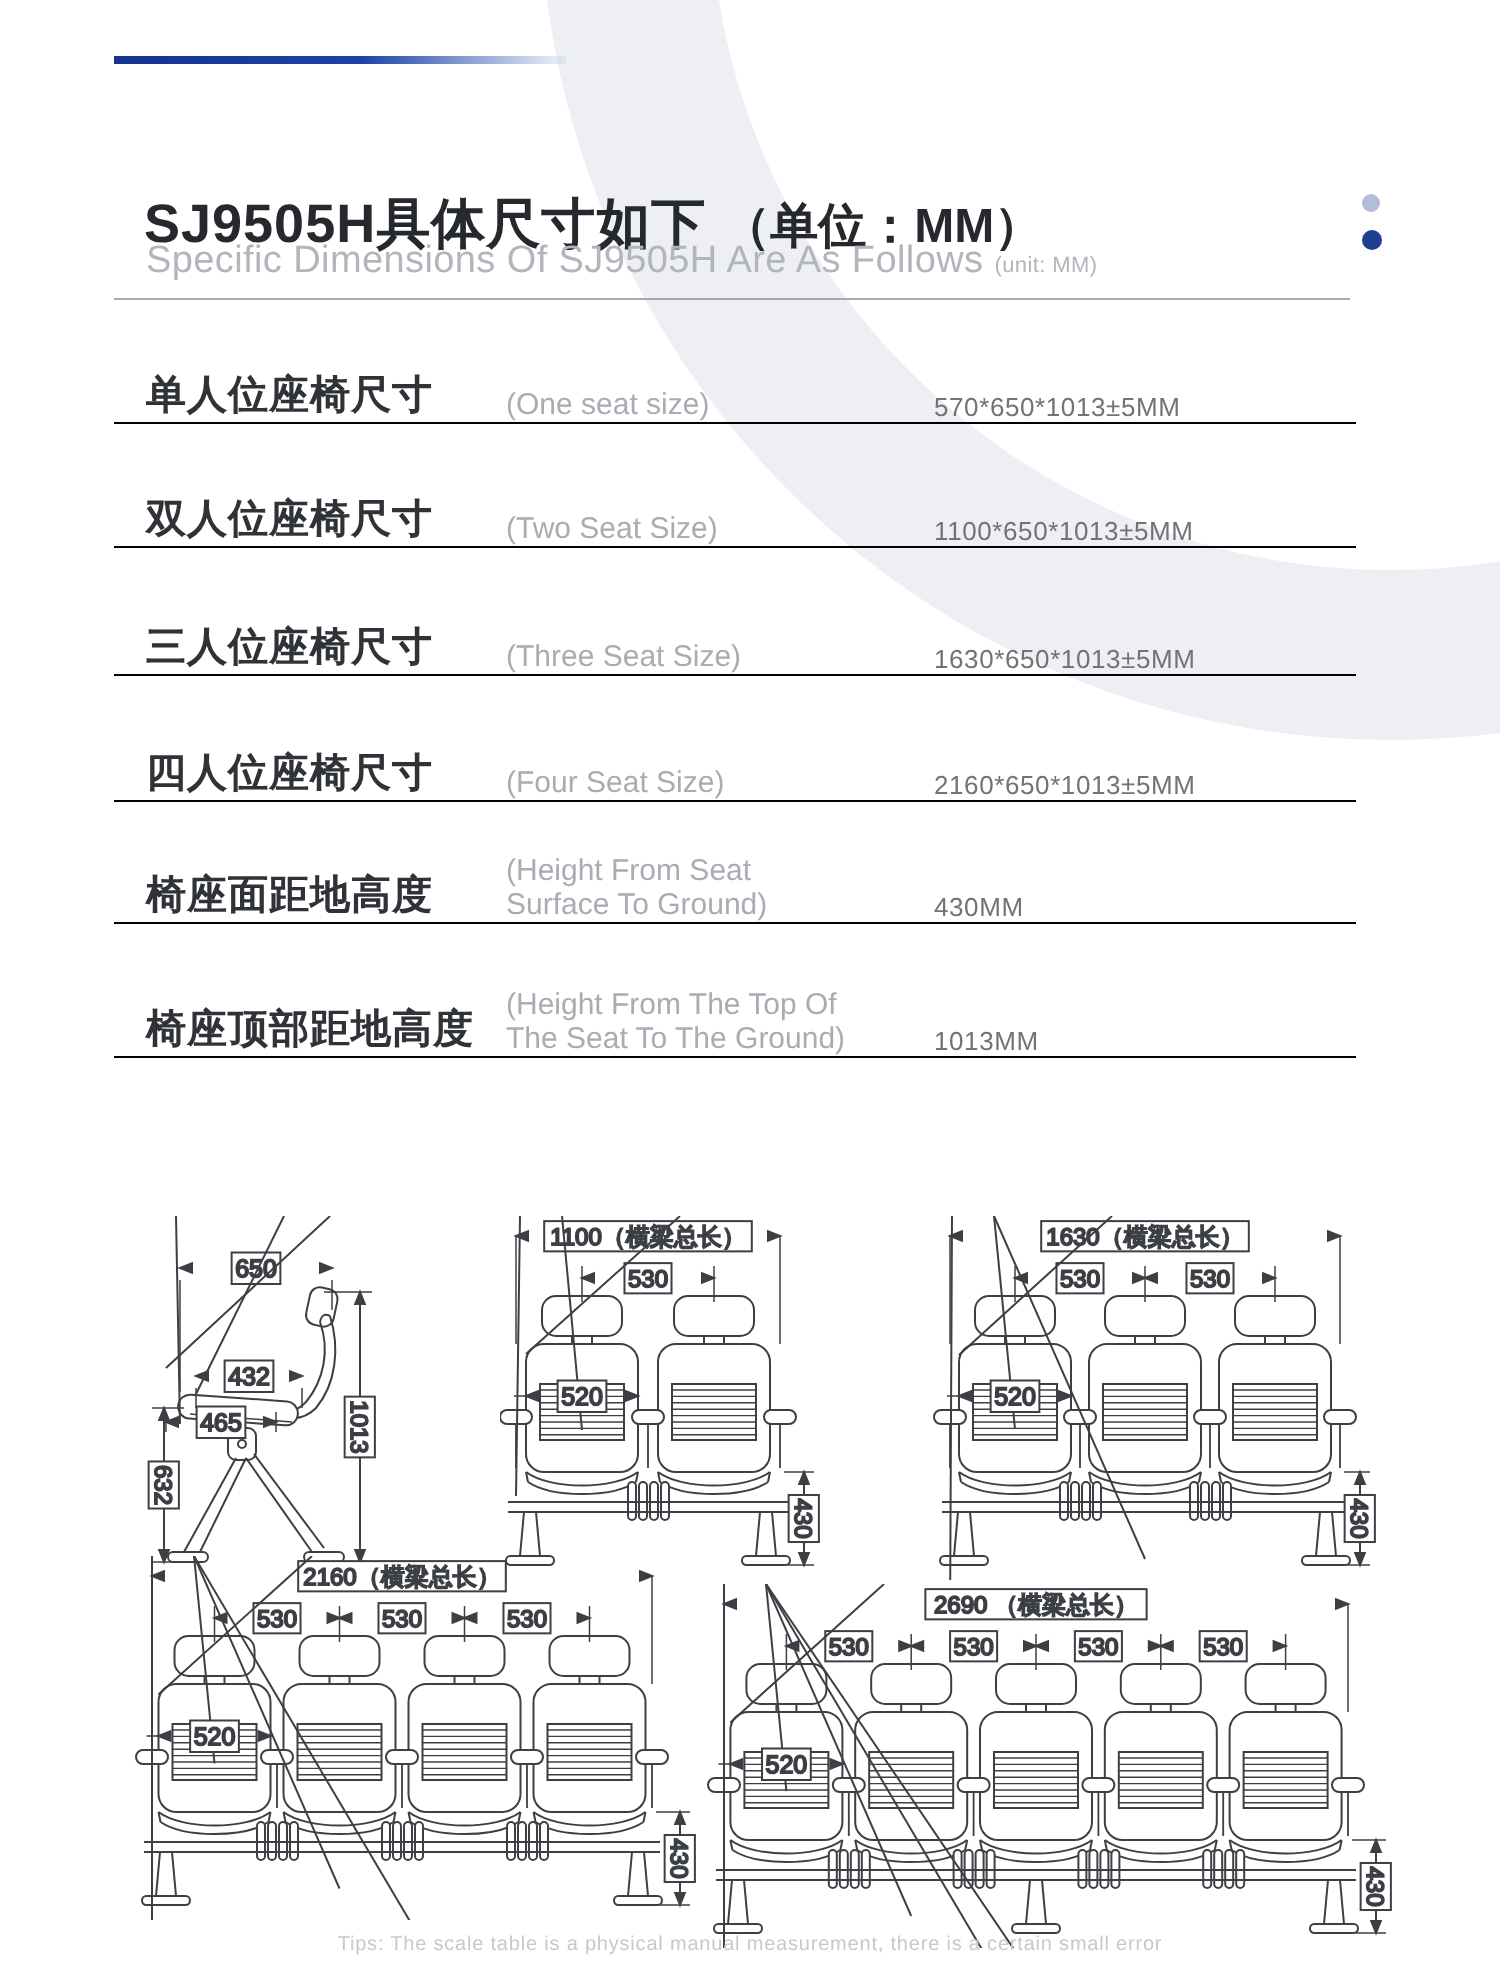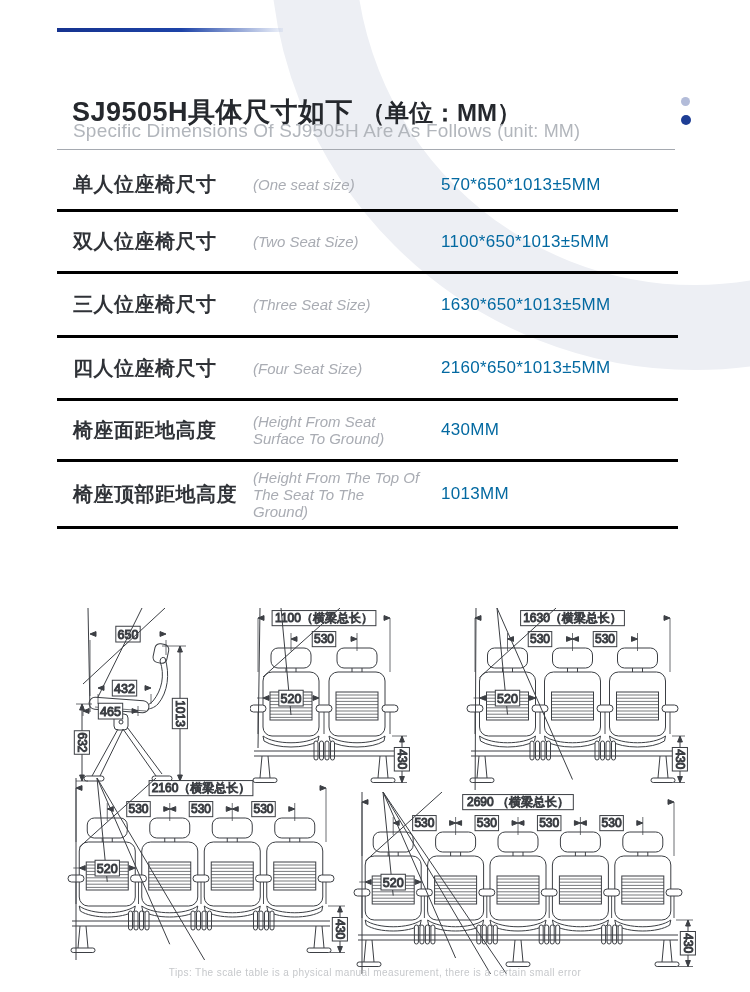--- a/index.html
+++ b/index.html
@@ -21,34 +21,34 @@
   }
   .title{
     position:absolute;left:72px;top:76px;z-index:2;white-space:nowrap;
     font-size:27px;font-weight:bold;color:#25282d;letter-spacing:0.5px;
   }
   .title .tunit{font-size:24px;font-weight:bold;letter-spacing:0;}
   .subtitle{
     position:absolute;left:73px;top:120px;z-index:2;white-space:nowrap;
     font-size:19px;color:#b2b6bc;letter-spacing:0.2px;
   }
-  .subtitle .sunit{font-size:18px;}
+  .subtitle .sunit{font-size:11px;}
   .hdiv{position:absolute;left:57px;top:149px;width:618px;height:1px;background:#a5a9b0;z-index:2;}
   .spec{position:absolute;left:57px;top:160px;width:621px;z-index:2;}
-  .srow{display:flex;align-items:center;border-bottom:3px solid #000000;padding-left:16px;box-sizing:border-box;}
+  .srow{display:flex;align-items:flex-end;border-bottom:1px solid #000000;padding-left:16px;box-sizing:border-box;}
   .srow:nth-child(1){height:52px;}
   .srow:nth-child(2){height:62px;}
   .srow:nth-child(3){height:64px;}
   .srow:nth-child(4){height:63px;}
   .srow:nth-child(5){height:61px;}
   .srow:nth-child(6){height:67px;}
   .srow:nth-child(7){height:63px;}
   .lcn{width:180px;flex:none;font-size:20px;font-weight:bold;color:#2f3237;letter-spacing:0.5px;}
-  .len{width:170px;flex:none;margin-right:18px;font-size:15px;color:#a9acb3;line-height:17px;font-style:italic;}
-  .lval{flex:auto;font-size:17px;color:#0369a1;letter-spacing:0.3px;white-space:nowrap;}
+  .len{width:170px;flex:none;margin-right:44px;font-size:15px;color:#a9acb3;line-height:17px;}
+  .lval{flex:auto;font-size:13px;color:#737373;letter-spacing:0.3px;white-space:nowrap;}
   .diag{position:absolute;z-index:1;}
   #d1{left:62px;top:608px;}
   #d2{left:250px;top:608px;}
   #d3{left:466px;top:608px;}
   #d4{left:66px;top:778px;}
   #d5{left:352px;top:792px;}
   .footer{position:absolute;left:0;top:951px;width:750px;text-align:center;z-index:3;}
   .tip-cn{font-size:13px;color:#8b8e93;letter-spacing:3.5px;line-height:18px;}
   .tip-en{font-size:10px;color:#c6c8cb;letter-spacing:0.4px;line-height:13px;margin-top:15px;}
   svg text{font-family:"Liberation Sans","DejaVu Sans",sans-serif;}

